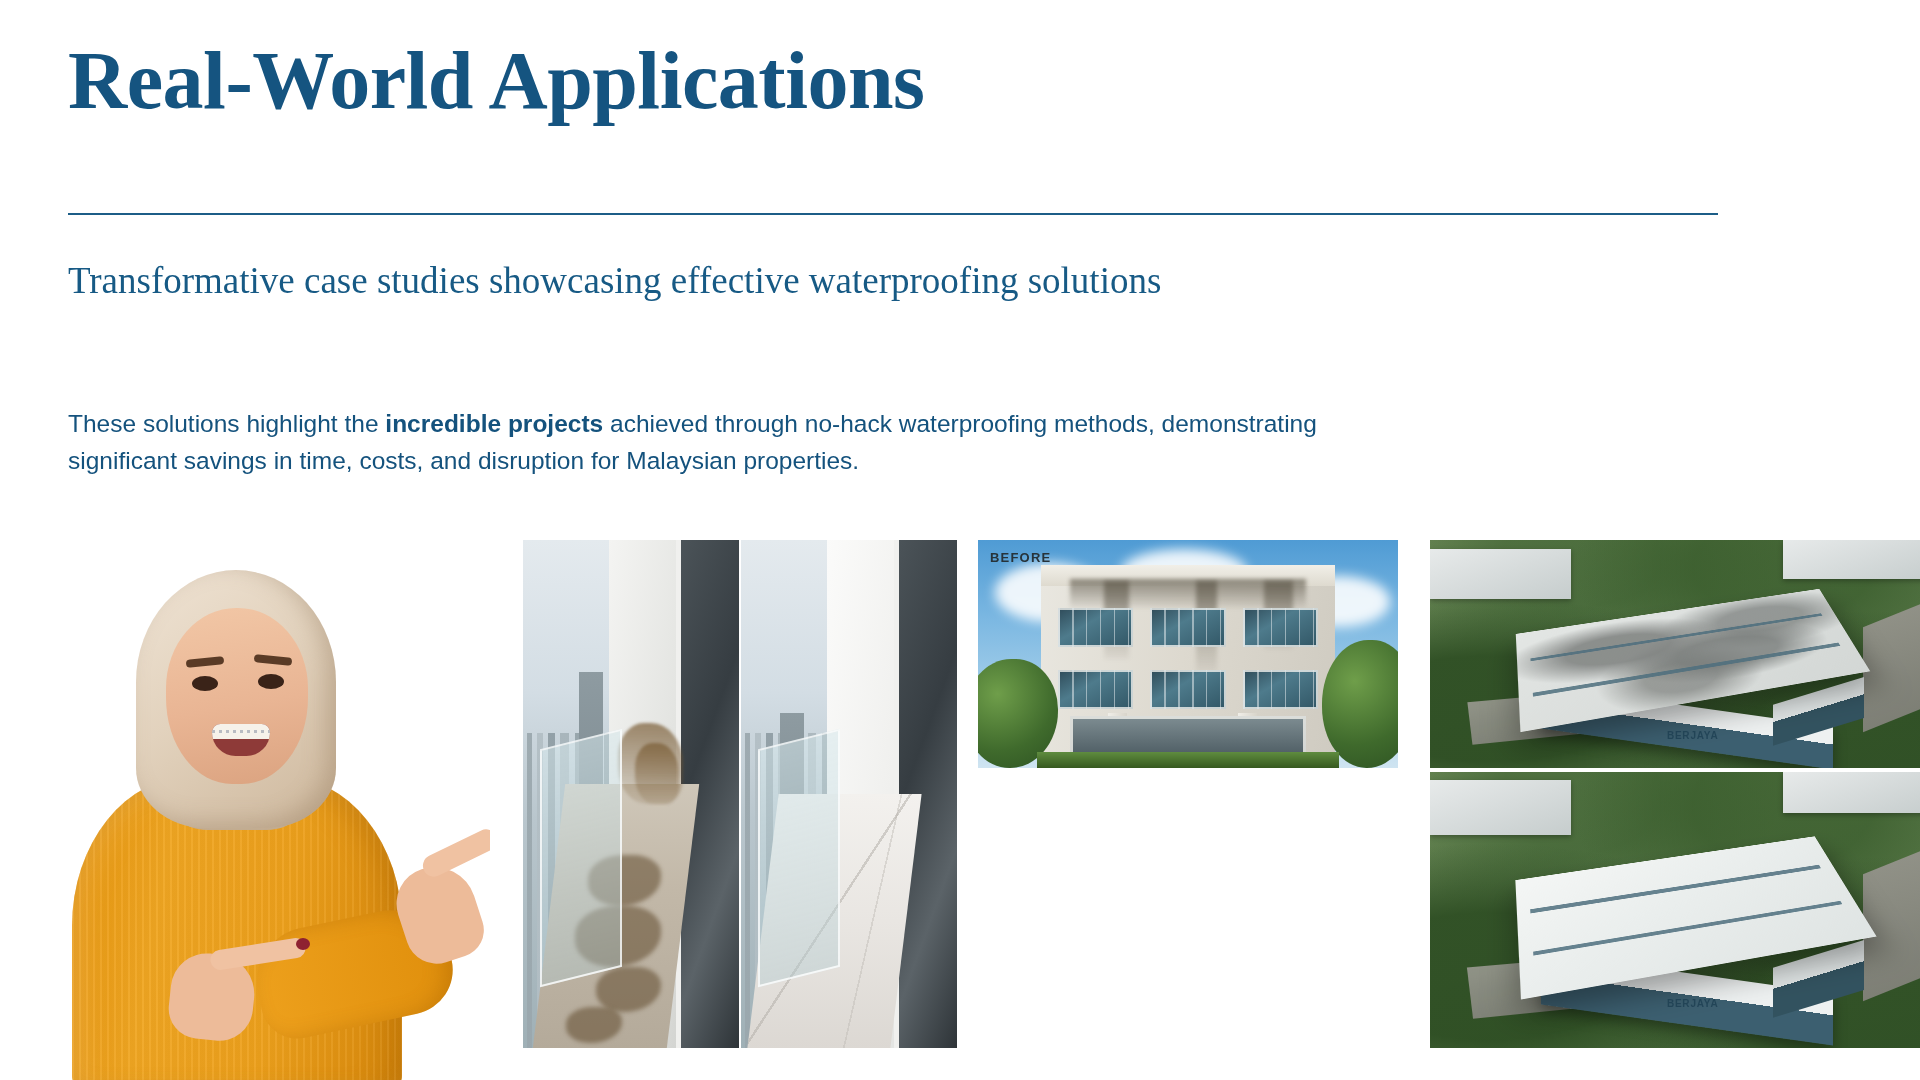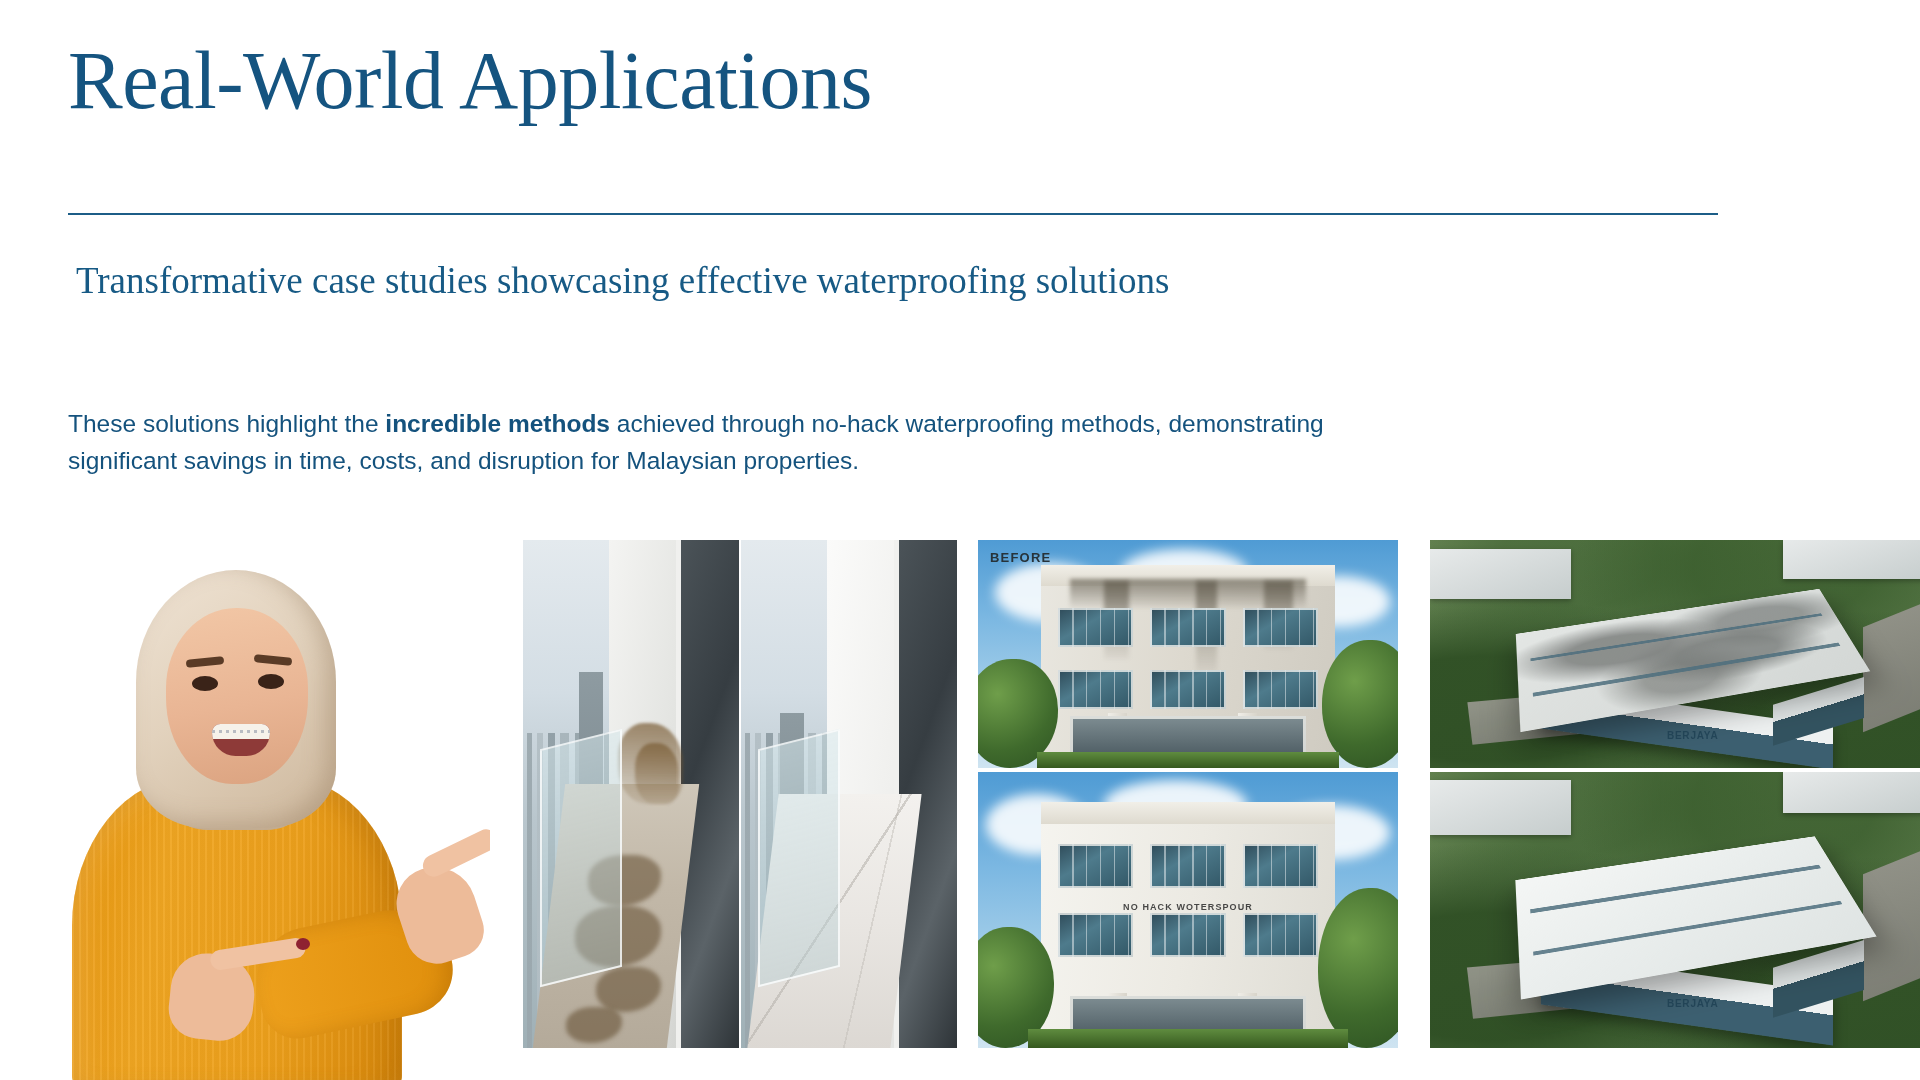--- a/index.html
+++ b/index.html
@@ -15,39 +15,39 @@
     position: relative;
   }
 
   
   .slide-title {
     position: absolute;
     left: 68px;
     top: 38px;
     font-family: "Liberation Serif", serif;
     font-size: 82px;
-    font-weight: 400;
+    font-weight: 700;
     line-height: 1.05;
     color: #155480;
     letter-spacing: -0.5px;
     white-space: nowrap;
   }
 
   .title-rule {
     position: absolute;
     left: 68px;
     top: 213px;
     width: 1650px;
     height: 2px;
     background: #1c5d87;
   }
 
   .subtitle {
     position: absolute;
-    left: 76px;
+    left: 68px;
     top: 255px;
     width: 1320px;
     font-family: "Liberation Serif", serif;
     font-size: 37px;
     line-height: 1.42;
     color: #175a85;
     font-weight: 400;
   }
 
   .body-copy {
@@ -561,21 +561,21 @@
 </style>
 </head>
 <body>
 
 <div class="slide-title">Real-World Applications</div>
 
 <div class="title-rule"></div>
 
 <div class="subtitle">Transformative case studies showcasing effective waterproofing solutions</div>
 
-<div class="body-copy"><span>These solutions highlight the </span><b>incredible methods</b><span> achieved through no-hack waterproofing methods, demonstrating significant savings in time, costs, and disruption for Malaysian properties.</span></div>
+<div class="body-copy"><span>These solutions highlight the </span><b>incredible projects</b><span> achieved through no-hack waterproofing methods, demonstrating significant savings in time, costs, and disruption for Malaysian properties.</span></div>
 
 <div class="gallery">
 
   <div class="presenter">
     <div class="pr-skirt"></div>
     <div class="pr-body"></div>
     <div class="pr-neck"></div>
     <div class="pr-collar"></div>
     <div class="pr-hijab-drape"></div>
     <div class="pr-hijab"></div>
@@ -641,41 +641,20 @@
     <div class="bldg-win" style="left:63%; top:57%; width:18%; height:17%;"></div>
     <div class="bldg-col" style="left:31%;"></div>
     <div class="bldg-col" style="left:62%;"></div>
     <div class="bldg-lobby"></div>
     <div class="tree" style="left:-3%; top:52%; width:22%; height:48%;"></div>
     <div class="tree" style="right:-4%; top:44%; width:22%; height:56%;"></div>
     <div class="hedge" style="left:14%; width:72%;"></div>
     <div class="before-tag">BEFORE</div>
   </div>
 
-  <div class="photo" style="left:978px; top:236px; width:420px; height:276px;">
-    <div class="bldg-sky"></div>
-    <div class="cloud" style="left:2%; top:8%; width:24%; height:22%;"></div>
-    <div class="cloud" style="left:30%; top:3%; width:34%; height:18%;"></div>
-    <div class="cloud" style="left:70%; top:12%; width:28%; height:20%;"></div>
-    <div class="bldg-mass" style="background:linear-gradient(100deg,#f5f4ef 0%, #eceae3 50%, #dedcd4 100%);"></div>
-    <div class="bldg-band" style="left:15%; width:70%; top:11%; height:8%;"></div>
-    <div class="bldg-win" style="left:19%; top:26%; width:18%; height:16%;"></div>
-    <div class="bldg-win" style="left:41%; top:26%; width:18%; height:16%;"></div>
-    <div class="bldg-win" style="left:63%; top:26%; width:18%; height:16%;"></div>
-    <div class="bldg-win" style="left:19%; top:51%; width:18%; height:16%;"></div>
-    <div class="bldg-win" style="left:41%; top:51%; width:18%; height:16%;"></div>
-    <div class="bldg-win" style="left:63%; top:51%; width:18%; height:16%;"></div>
-    <div class="bldg-col" style="left:31%; height:20%;"></div>
-    <div class="bldg-col" style="left:62%; height:20%;"></div>
-    <div class="bldg-lobby" style="height:19%;"></div>
-    <div class="tree" style="left:-4%; top:56%; width:22%; height:44%;"></div>
-    <div class="tree" style="right:-5%; top:42%; width:24%; height:58%;"></div>
-    <div class="hedge" style="left:12%; width:76%;"></div>
-    <div class="bldg-watermark">NO HACK WOTERSPOUR</div>
-  </div>
 
   <div class="photo" style="left:1430px; top:4px; width:504px; height:228px;">
     <div class="aerial"></div>
     <div class="nbr-roof" style="left:0%; top:4%; width:28%; height:22%;"></div>
     <div class="nbr-roof" style="left:70%; top:0%; width:30%; height:17%;"></div>
     <div class="wh-road"></div>
     <div class="wh-lot"></div>
     <div class="wh-wall-front"></div>
     <div class="wh-wall-side"></div>
     <div class="wh-roof weathered">

